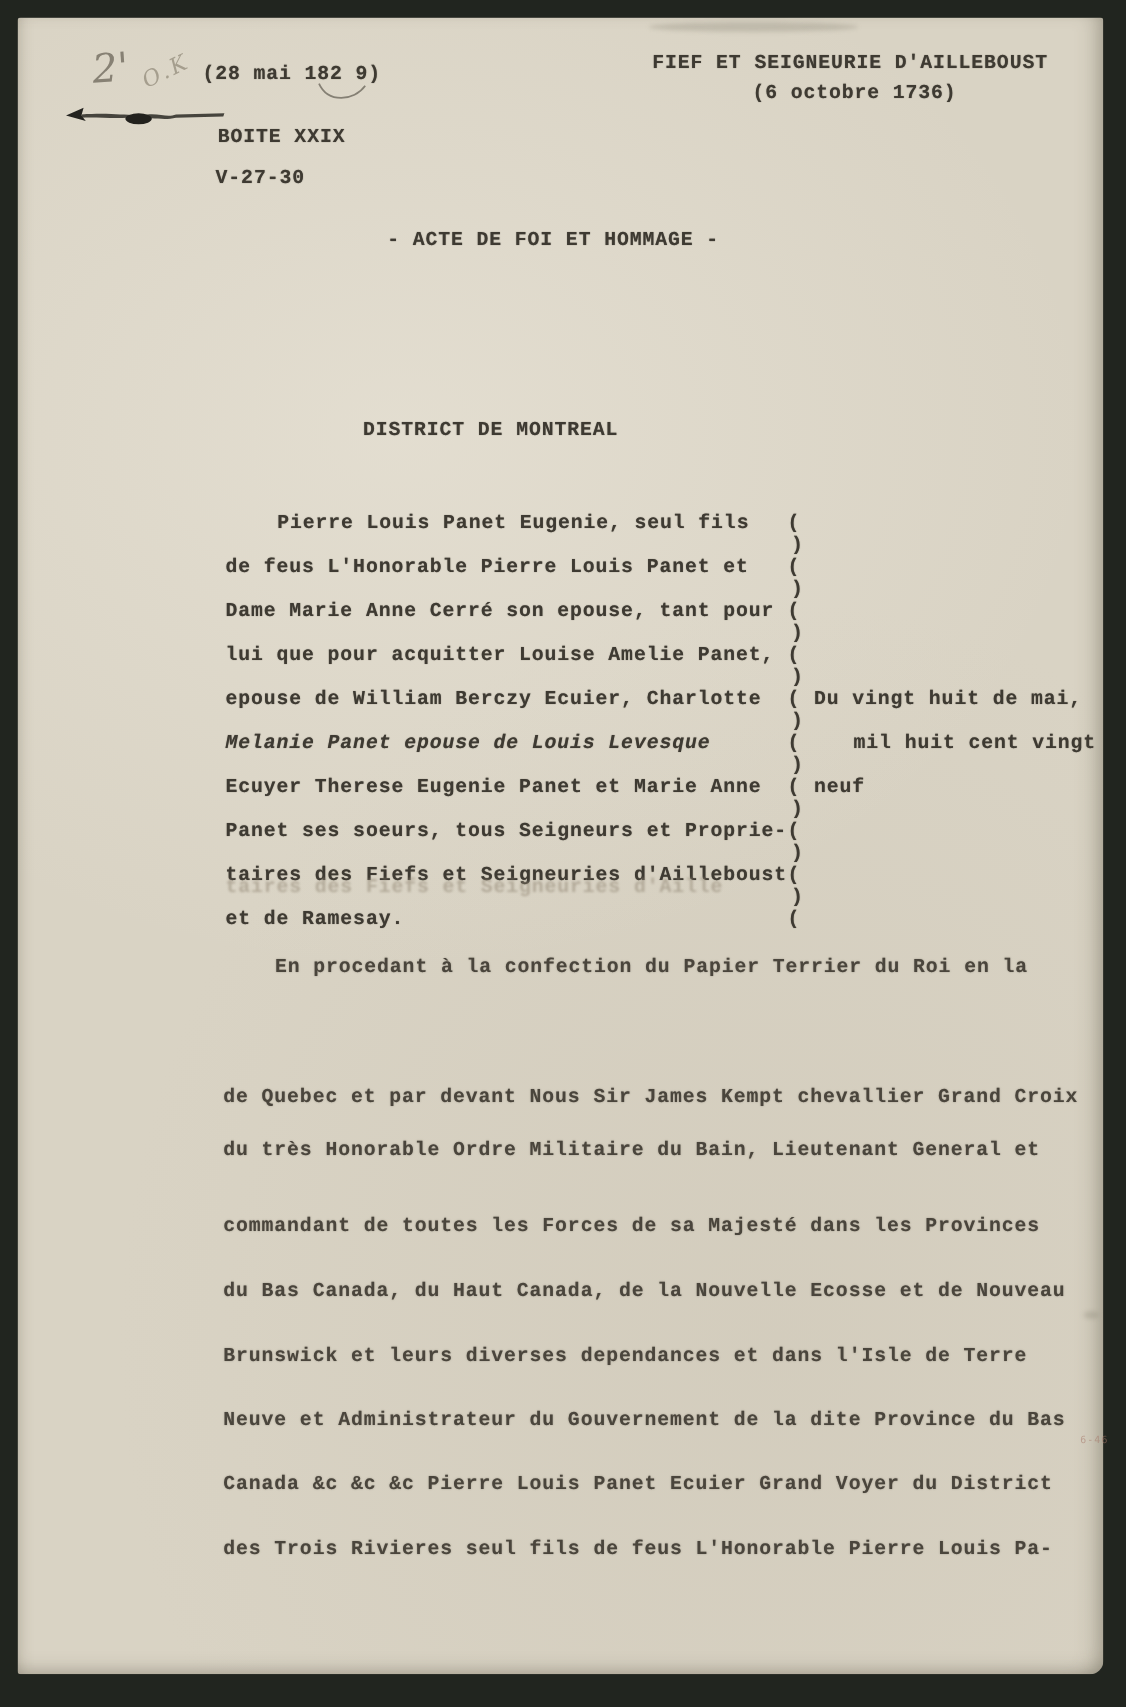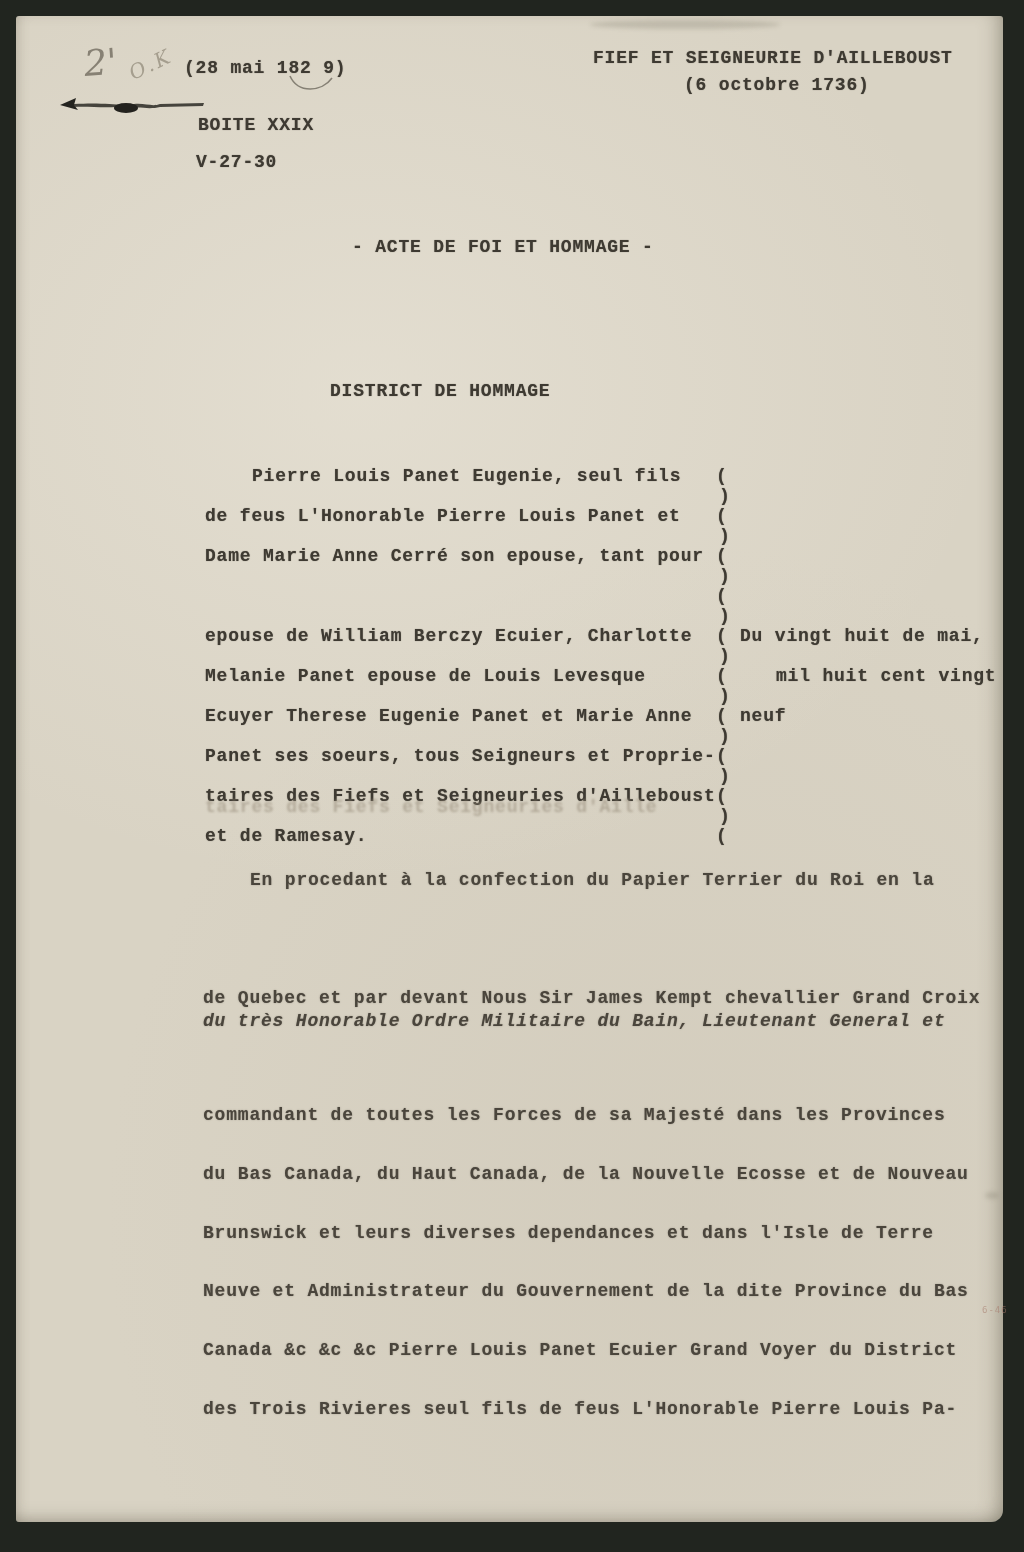--- a/index.html
+++ b/index.html
@@ -69,29 +69,30 @@
 
   <svg style="position:absolute;left:288px;top:70px;" width="56" height="26">
     <path d="M2 6 C 10 24, 34 22, 44 8" fill="none" stroke="#6f6a5f" stroke-width="1.6" opacity="0.8"></path>
   </svg>
   <div class="tw" style="left:198px;top:115px;">BOITE XXIX</div>
   <div class="tw" style="left:196px;top:152px;">V-27-30</div>
 
   <div class="tw" style="left:593px;top:48px;">FIEF ET SEIGNEURIE D'AILLEBOUST</div>
   <div class="tw" style="left:684px;top:75px;">(6 octobre 1736)</div>
 
-  <div class="tw" style="left:352px;top:209px;margin-top:28px;">- ACTE DE FOI ET HOMMAGE -</div>
+  <div class="tw" style="left:352px;top:209px;">- ACTE DE FOI ET HOMMAGE -</div>
 
-  <div class="tw" style="left:330px;top:381px;">DISTRICT DE HOMMAGE</div>
+  <div class="tw" style="left:330px;top:381px;">DISTRICT DE MONTREAL</div>
 
   <div class="tw" style="left:252px;top:466px;">Pierre Louis Panet Eugenie, seul fils</div>
   <div class="tw" style="left:205px;top:506px;">de feus L'Honorable Pierre Louis Panet et</div>
   <div class="tw" style="left:205px;top:546px;">Dame Marie Anne Cerré son epouse, tant pour</div>
+  <div class="tw" style="left:205px;top:586px;">lui que pour acquitter Louise Amelie Panet,</div>
   <div class="tw" style="left:205px;top:626px;">epouse de William Berczy Ecuier, Charlotte</div>
-  <div class="tw" style="left:205px;top:666px;">Melanie Panet epouse de Louis Levesque</div>
+  <div class="tw" style="left:205px;top:666px;font-style:italic;">Melanie Panet epouse de Louis Levesque</div>
   <div class="tw" style="left:205px;top:706px;text-align:right;">Ecuyer Therese Eugenie Panet et Marie Anne</div>
   <div class="tw" style="left:205px;top:746px;">Panet ses soeurs, tous Seigneurs et Proprie-</div>
   <div class="tw" style="left:205px;top:786px;">taires des Fiefs et Seigneuries d'Ailleboust</div>
   <div class="tw" style="left:205px;top:826px;">et de Ramesay.</div>
 
   <div class="ghost" style="left:205px;top:797px;">taires des Fiefs et Seigneuries d'Aille</div>
 
   <div>
     <span class="tw brace-glyph" style="left:716px;top:466px;">(</span>
     <span class="tw brace-glyph" style="left:719px;top:486px;">)</span>
@@ -113,21 +114,21 @@
     <span class="tw brace-glyph" style="left:719px;top:806px;">)</span>
     <span class="tw brace-glyph" style="left:716px;top:826px;">(</span>
   </div>
 
   <div class="tw" style="left:740px;top:626px;">Du vingt huit de mai,</div>
   <div class="tw" style="left:740px;top:666px;padding-left:36px;">mil huit cent vingt</div>
   <div class="tw" style="left:740px;top:706px;">neuf</div>
 
   <div class="tw light" style="left:250px;top:870px;">En procedant à la confection du Papier Terrier du Roi en la</div>
   <div class="tw light" style="left:203px;top:988px;">de Quebec et par devant Nous Sir James Kempt chevallier Grand Croix</div>
-  <div class="tw light" style="left:203px;top:1011px;font-style:italic;">du très Honorable Ordre Militaire du Bain, Lieutenant General et</div>
+  <div class="tw light" style="left:203px;top:1036px;">du très Honorable Ordre Militaire du Bain, Lieutenant General et</div>
   <div class="tw light" style="left:203px;top:1164px;">du Bas Canada, du Haut Canada, de la Nouvelle Ecosse et de Nouveau</div>
   <div class="tw light" style="left:203px;top:1105px;">commandant de toutes les Forces de sa Majesté dans les Provinces</div>
   <div class="tw light" style="left:203px;top:1223px;">Brunswick et leurs diverses dependances et dans l'Isle de Terre</div>
   <div class="tw light" style="left:203px;top:1281px;">Neuve et Administrateur du Gouvernement de la dite Province du Bas</div>
   <div class="tw light" style="left:203px;top:1340px;text-align:right;">Canada &amp;c &amp;c &amp;c Pierre Louis Panet Ecuier Grand Voyer du District</div>
   <div class="tw light" style="left:203px;top:1399px;">des Trois Rivieres seul fils de feus L'Honorable Pierre Louis Pa-</div>
 
   <div class="edge-mark" style="left:982px;top:1305px;">6-46</div>
 </div>
 

